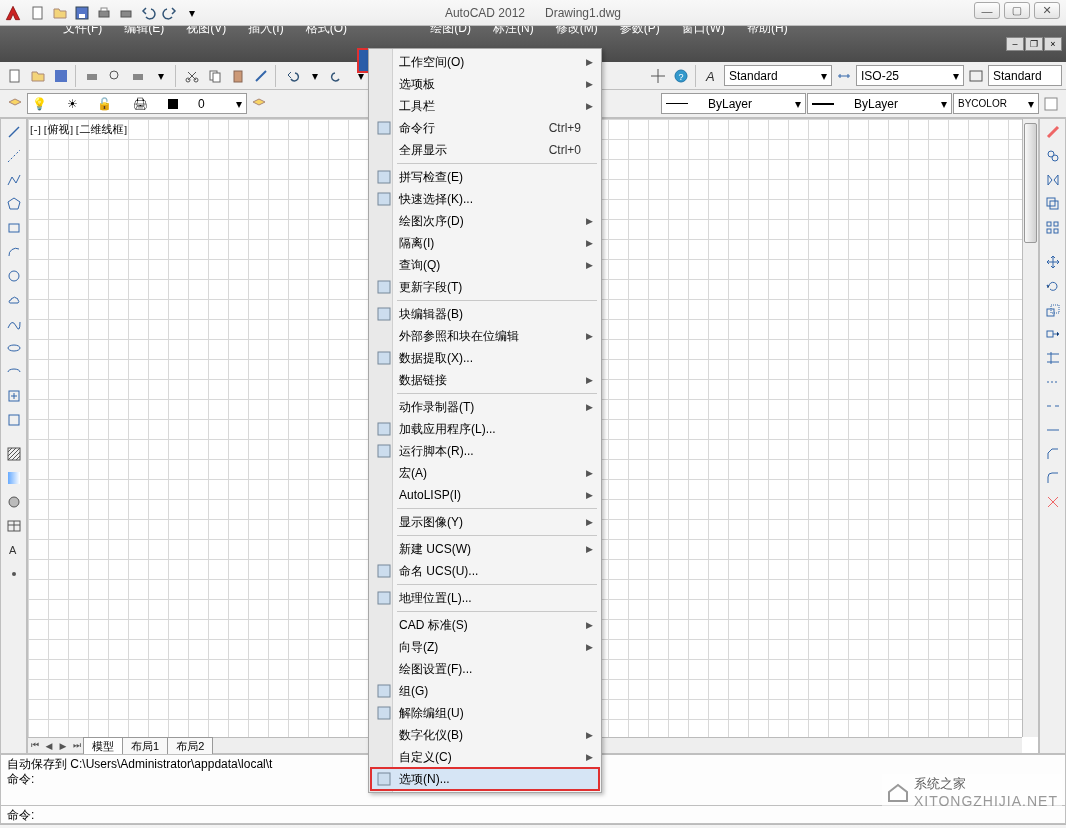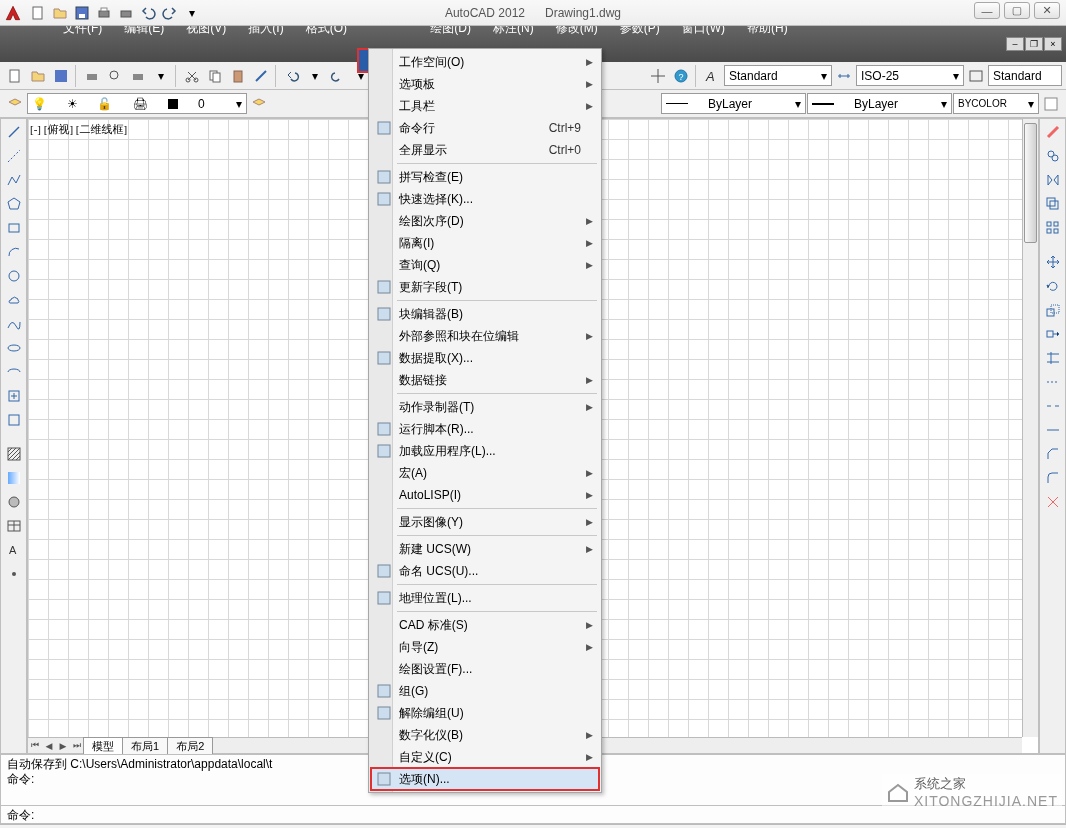--- a/index.html
+++ b/index.html
@@ -641,29 +641,29 @@
       <div class="dd-item">
         <span>动作录制器(T)</span>
         <span class="submenu-arrow">▶</span>
       </div>
       <div class="dd-item">
         <span class="dd-icon">
           <svg width="14" height="14" viewBox="0 0 14 14">
             <rect x="1" y="1" width="12" height="12" fill="#cde" stroke="#789"></rect>
           </svg>
         </span>
+        <span>加载应用程序(L)...</span>
+      </div>
+      <div class="dd-item">
+        <span class="dd-icon">
+          <svg width="14" height="14" viewBox="0 0 14 14">
+            <rect x="1" y="1" width="12" height="12" fill="#cde" stroke="#789"></rect>
+          </svg>
+        </span>
         <span>运行脚本(R)...</span>
-      </div>
-      <div class="dd-item">
-        <span class="dd-icon">
-          <svg width="14" height="14" viewBox="0 0 14 14">
-            <rect x="1" y="1" width="12" height="12" fill="#cde" stroke="#789"></rect>
-          </svg>
-        </span>
-        <span>加载应用程序(L)...</span>
       </div>
       <div class="dd-item">
         <span>宏(A)</span>
         <span class="submenu-arrow">▶</span>
       </div>
       <div class="dd-item">
         <span>AutoLISP(I)</span>
         <span class="submenu-arrow">▶</span>
       </div>
       <div class="dd-sep"></div>

